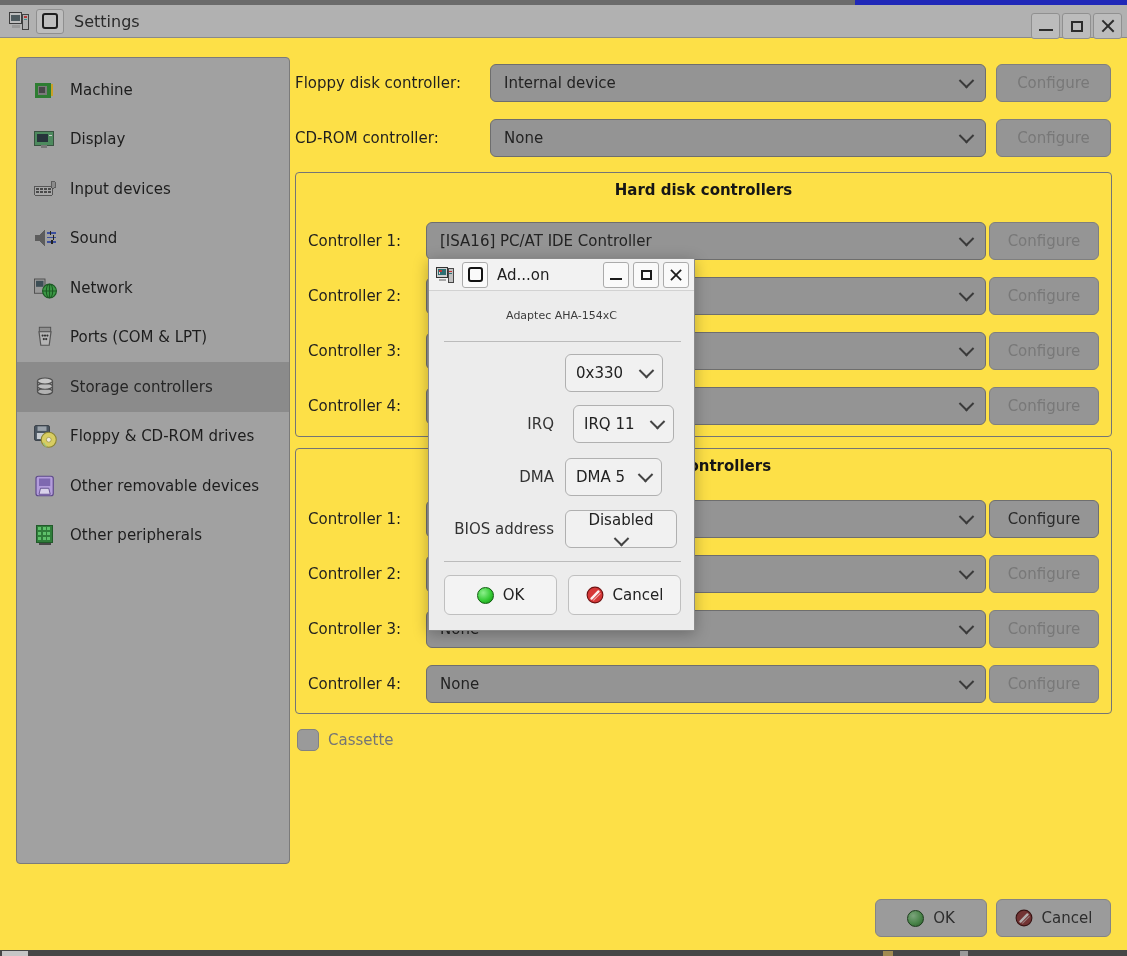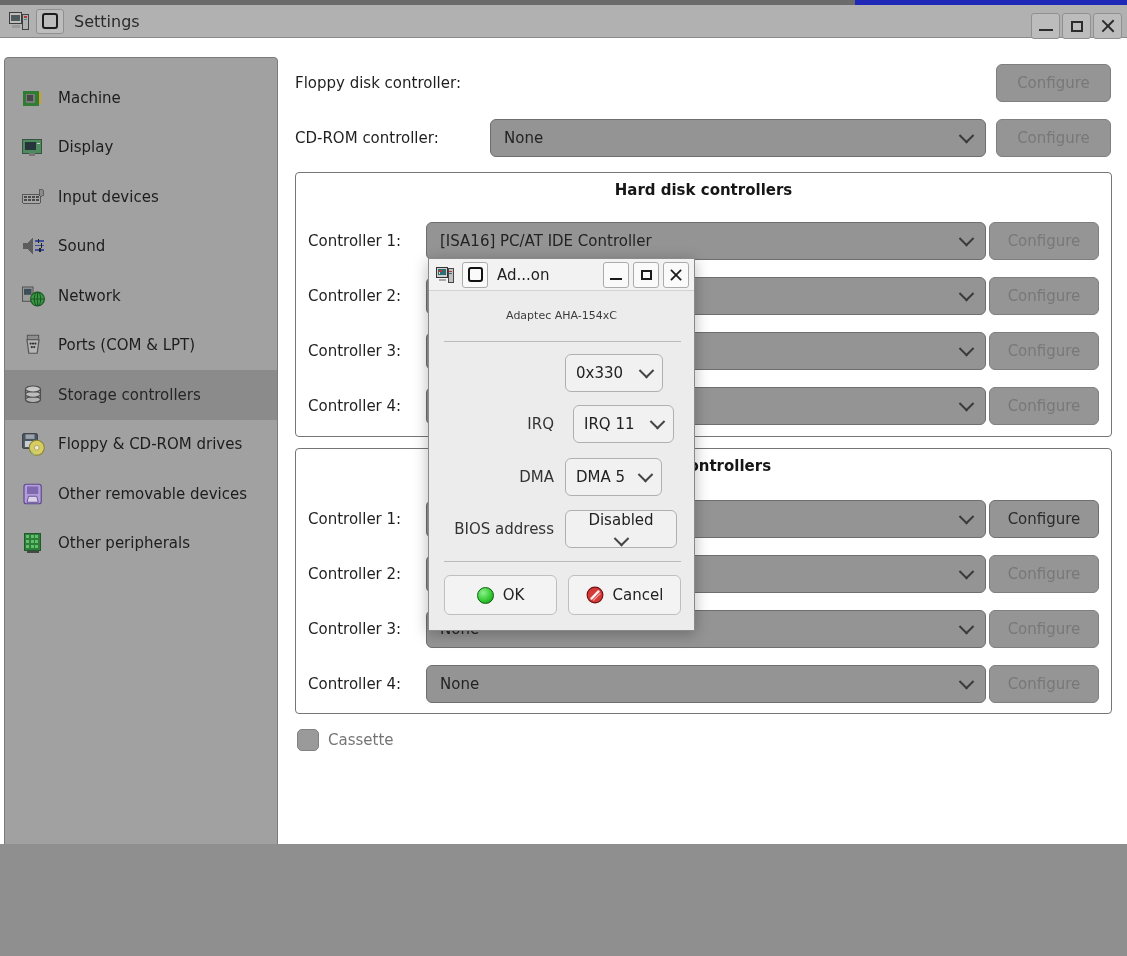--- a/index.html
+++ b/index.html
@@ -1,16 +1,16 @@
 <!DOCTYPE html>
 <html style="--ok-green: #35cb35; --cancel-red: #d63737; --blue-strip: #2028b8;"><head>
 <meta charset="utf-8">
 <style>
   html,body{margin:0;padding:0;background:#8f8f8f;}
-  #screen{position:relative;width:1127px;height:844px;background:#ffffff;overflow:hidden;
+  #screen{position:relative;width:1127px;height:956px;background:#fde047;overflow:hidden;
           font-family:"DejaVu Sans","Liberation Sans",sans-serif;font-size:15px;color:#1f1f1f;}
   
   .top-strip{position:absolute;left:0;top:0;width:1127px;height:5px;background:#6b6b6b;}
   .top-strip-blue{position:absolute;left:855px;top:0;width:272px;height:5px;background:var(--blue-strip);}
   .bottom-strip{position:absolute;left:0;top:950px;width:1127px;height:6px;background:#464646;}
   .bottom-frag{position:absolute;top:951px;height:5px;}
   
   .titlebar{position:absolute;left:0;top:5px;width:1127px;height:33px;background:#b1b1b1;
             border-bottom:1px solid #8a8a8a;display:flex;align-items:center;box-sizing:border-box;}
   .titlebar .app-ic{margin-left:8px;width:22px;height:22px;}
@@ -21,22 +21,22 @@
   .winbtns{position:absolute;right:5px;top:8px;display:flex;gap:2px;}
   .winbtn{width:29px;height:26px;background:#bcbcbc;border:1px solid #909090;border-radius:3px;
           display:flex;align-items:center;justify-content:center;box-sizing:border-box;position:relative;}
   .g-min{width:14px;height:0;border-bottom:2.2px solid #2c2c2c;margin-top:8px;}
   .g-max{width:12px;height:11px;border:2px solid #2c2c2c;box-sizing:border-box;}
   .g-close{position:relative;width:14px;height:14px;}
   .g-close::before,.g-close::after{content:"";position:absolute;left:6px;top:-1px;width:2.2px;height:16px;background:#2c2c2c;}
   .g-close::before{transform:rotate(45deg);}
   .g-close::after{transform:rotate(-45deg);}
   
-  .sidebar{position:absolute;left:4px;top:57px;width:274px;height:807px;background:#a1a1a1;
-           border:1px solid #7b7b7b;border-radius:4px;box-sizing:border-box;padding-top:15px;}
+  .sidebar{position:absolute;left:16px;top:57px;width:274px;height:807px;background:#a1a1a1;
+           border:1px solid #7b7b7b;border-radius:4px;box-sizing:border-box;padding-top:7px;}
   .side-item{height:49.5px;display:flex;align-items:center;gap:13px;padding-left:16px;color:#1d1d1d;}
   .side-item.selected{background:#8b8b8b;color:#262626;}
   .side-item svg{width:24px;height:24px;flex:0 0 24px;}
   
   .lbl{position:absolute;height:38px;line-height:38px;color:#1f1f1f;}
   .dd{position:absolute;height:38px;border:1px solid #6e6e6e;border-radius:6px;background:#949494;
       display:flex;align-items:center;justify-content:space-between;padding:0 13px;box-sizing:border-box;color:#232323;}
   .chev{width:9px;height:9px;border-right:2px solid #3a3a3a;border-bottom:2px solid #3a3a3a;
         transform:rotate(45deg) translate(-2px,-2px);flex:0 0 9px;}
   .btn{position:absolute;height:38px;border:1px solid #7f7f7f;border-radius:6px;background:#959595;
@@ -227,20 +227,24 @@
             <rect x="6.4" y="9.2" width="2" height="2"></rect>
             <rect x="9.6" y="9.2" width="2" height="2"></rect>
           </g>
         <rect x="4" y="13" width="8" height="1.8" fill="#474747"></rect>
       </svg>
       <span>Other peripherals</span>
     </div>
   </div>
 
   <div class="lbl" style="left:295px;top:64px;">Floppy disk controller:</div>
+  <div class="dd" style="left:490px;top:64px;width:496px;">
+    <span>Internal device</span>
+    <span class="chev"></span>
+  </div>
   <div class="btn" style="left:996px;top:64px;width:115px;">
     <span>Configure</span>
   </div>
 
   <div class="lbl" style="left:295px;top:119px;">CD-ROM controller:</div>
   <div class="dd" style="left:490px;top:119px;width:496px;">
     <span>None</span>
     <span class="chev"></span>
   </div>
   <div class="btn" style="left:996px;top:119px;width:115px;">

